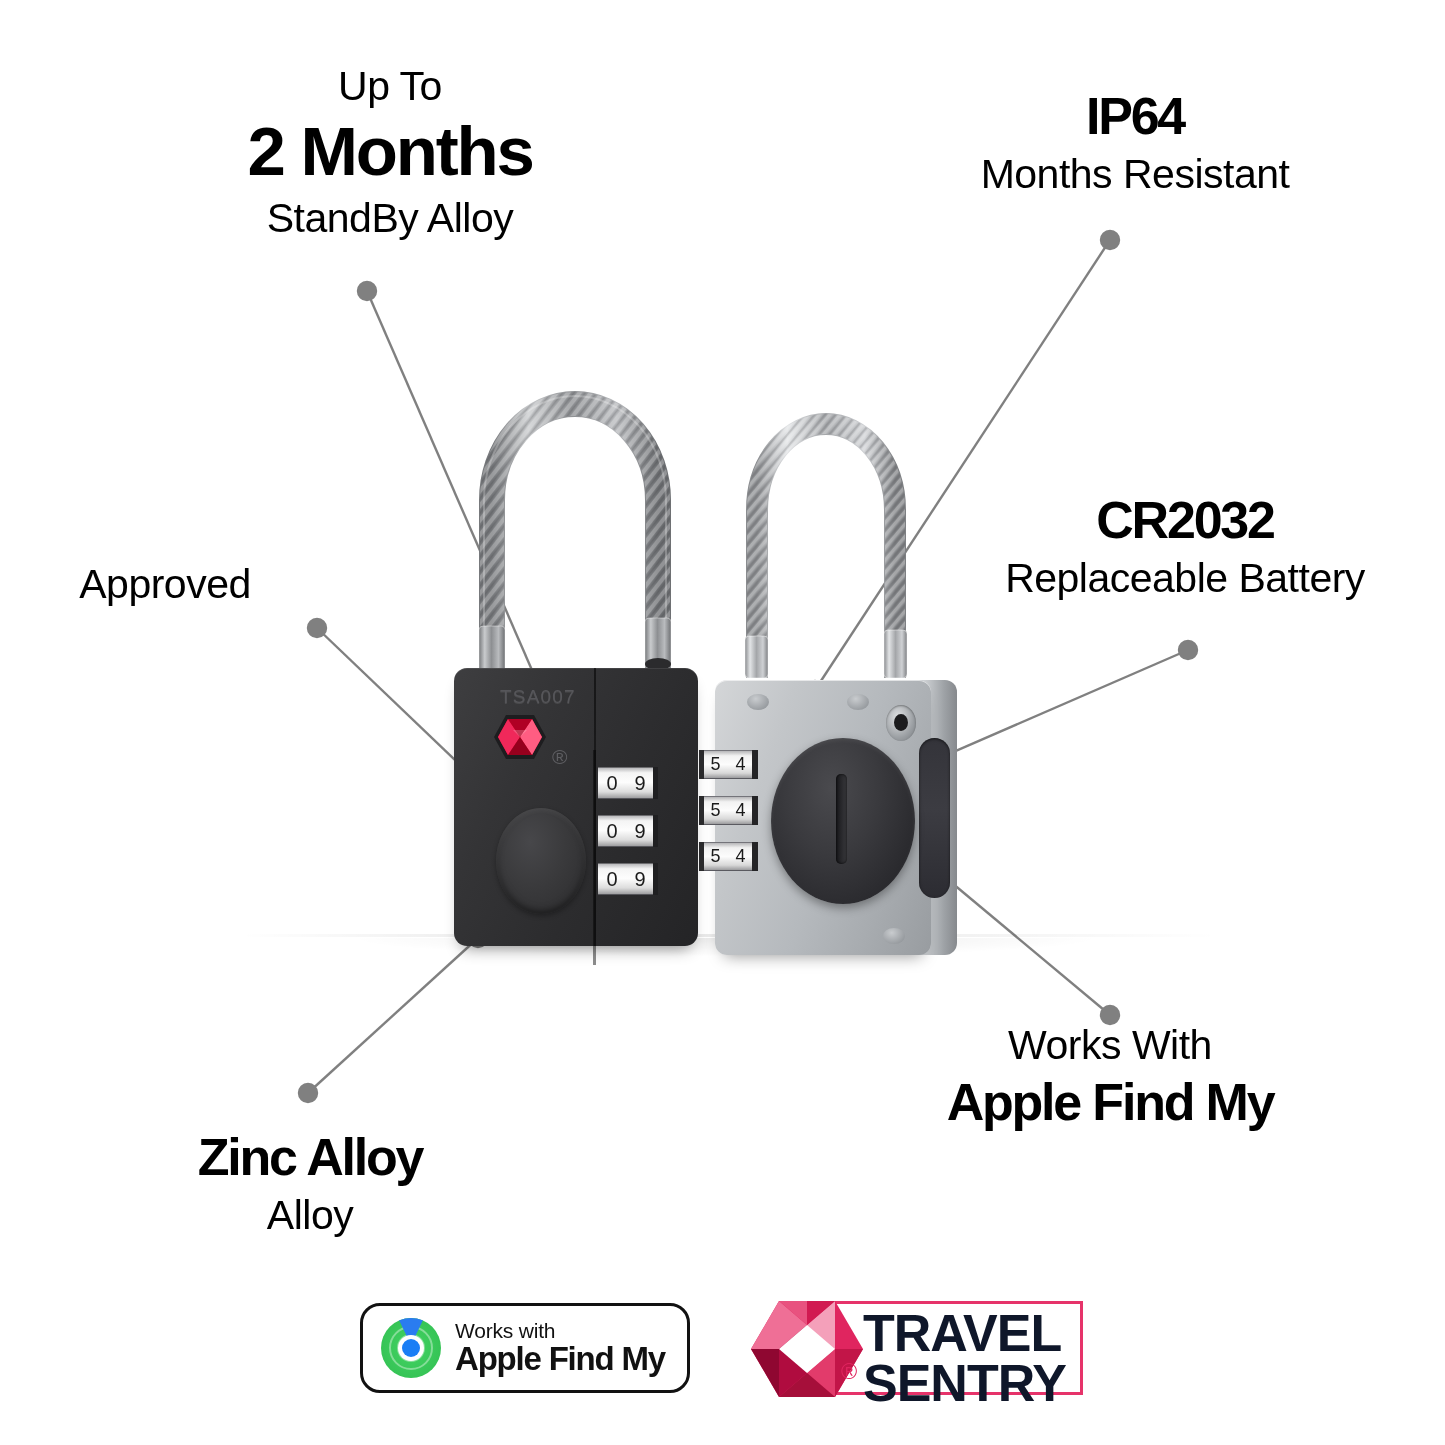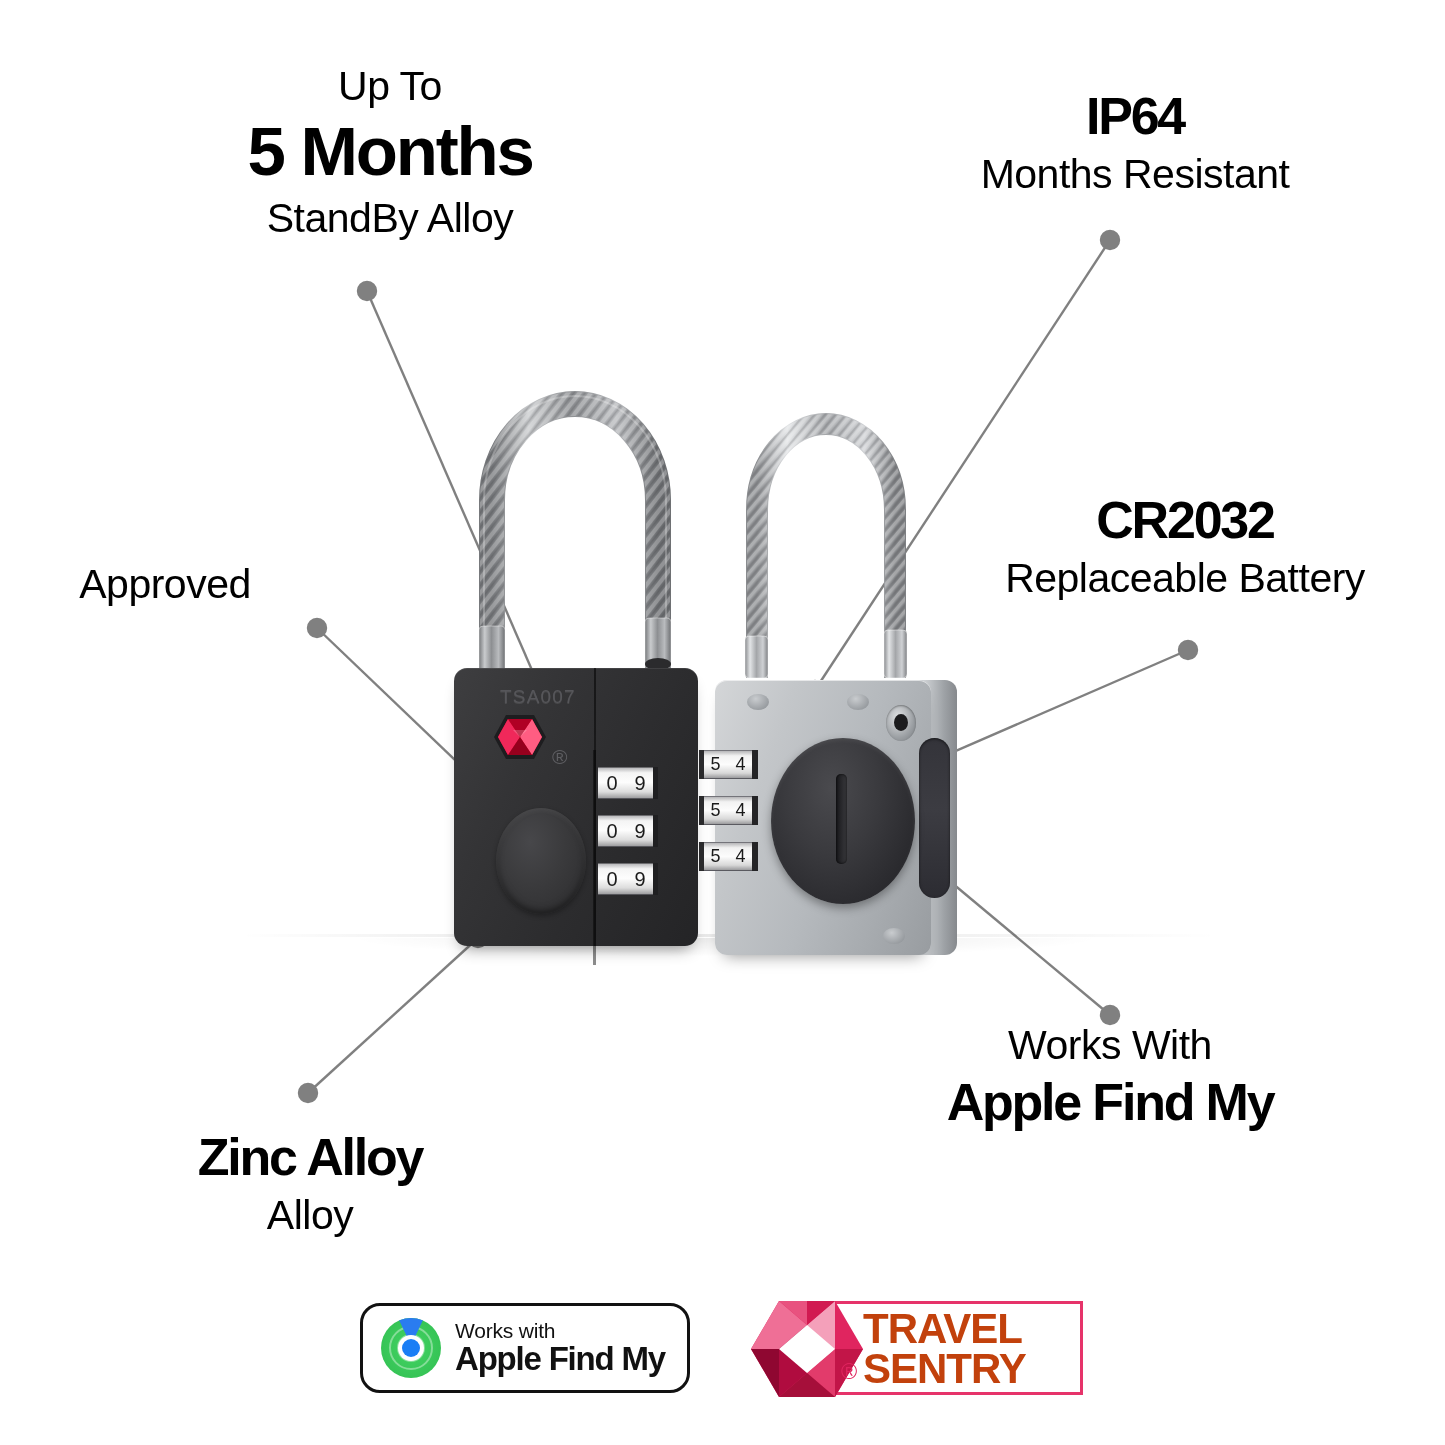--- a/index.html
+++ b/index.html
@@ -100,22 +100,22 @@
   .fm-cone{position:absolute;left:50%;top:0;width:0;height:0;transform:translateX(-50%);
      border-left:13px solid transparent;border-right:13px solid transparent;border-top:27px solid #2a7cf0;}
   .fm-dot{position:absolute;left:50%;top:50%;width:18px;height:18px;margin:-9px 0 0 -9px;border-radius:50%;
      background:#1a7ef5;box-shadow:0 0 0 4px #fff;}
   .fm-text{margin-left:14px;}
   .fm-t1{font-size:21px;font-weight:400;letter-spacing:-0.2px;line-height:1;color:#111;}
   .fm-t2{font-size:33px;font-weight:700;letter-spacing:-1.2px;line-height:1.08;color:#111;}
 
   #ts-badge{position:absolute;left:745px;top:4px;width:340px;height:100px;}
   .ts-box{position:absolute;left:82px;top:2px;width:256px;height:94px;border:3px solid #e6336a;box-sizing:border-box;background:#fff;}
-  .ts-text{position:absolute;left:118px;top:10px;color:#c2410c;font-weight:700;line-height:0.96;
-     font-size:42px;letter-spacing:-1px;font-family:"Liberation Sans",sans-serif;}
+  .ts-text{position:absolute;left:118px;top:10px;color:#0f172a;font-weight:700;line-height:0.96;
+     font-size:52px;letter-spacing:-1px;font-family:"Liberation Sans",sans-serif;}
   .ts-reg{position:absolute;left:96px;top:60px;font-size:22px;color:#e0255f;}
 </style>
 </head>
 <body>
 
 <div id="stage">
 
   <svg id="leaders" viewBox="0 0 1445 1445">
     <g stroke="#808080" stroke-width="2.4" fill="#808080">
 
@@ -156,21 +156,21 @@
 
       <g>
         <circle cx="545" cy="700" r="9"></circle>
       </g>
     </g>
   </svg>
 
   <div class="feat" id="feat-standby">
     <div class="small">Up To</div>
     <div class="gap1"></div>
-    <div class="big">5 Months</div>
+    <div class="big">2 Months</div>
     <div class="gap2"></div>
     <div class="sub">StandBy Alloy</div>
   </div>
 
   <div class="feat" id="feat-ip64">
     <div class="big xl">IP64</div>
     <div class="gap2"></div>
     <div class="sub">Months Resistant</div>
   </div>
 

